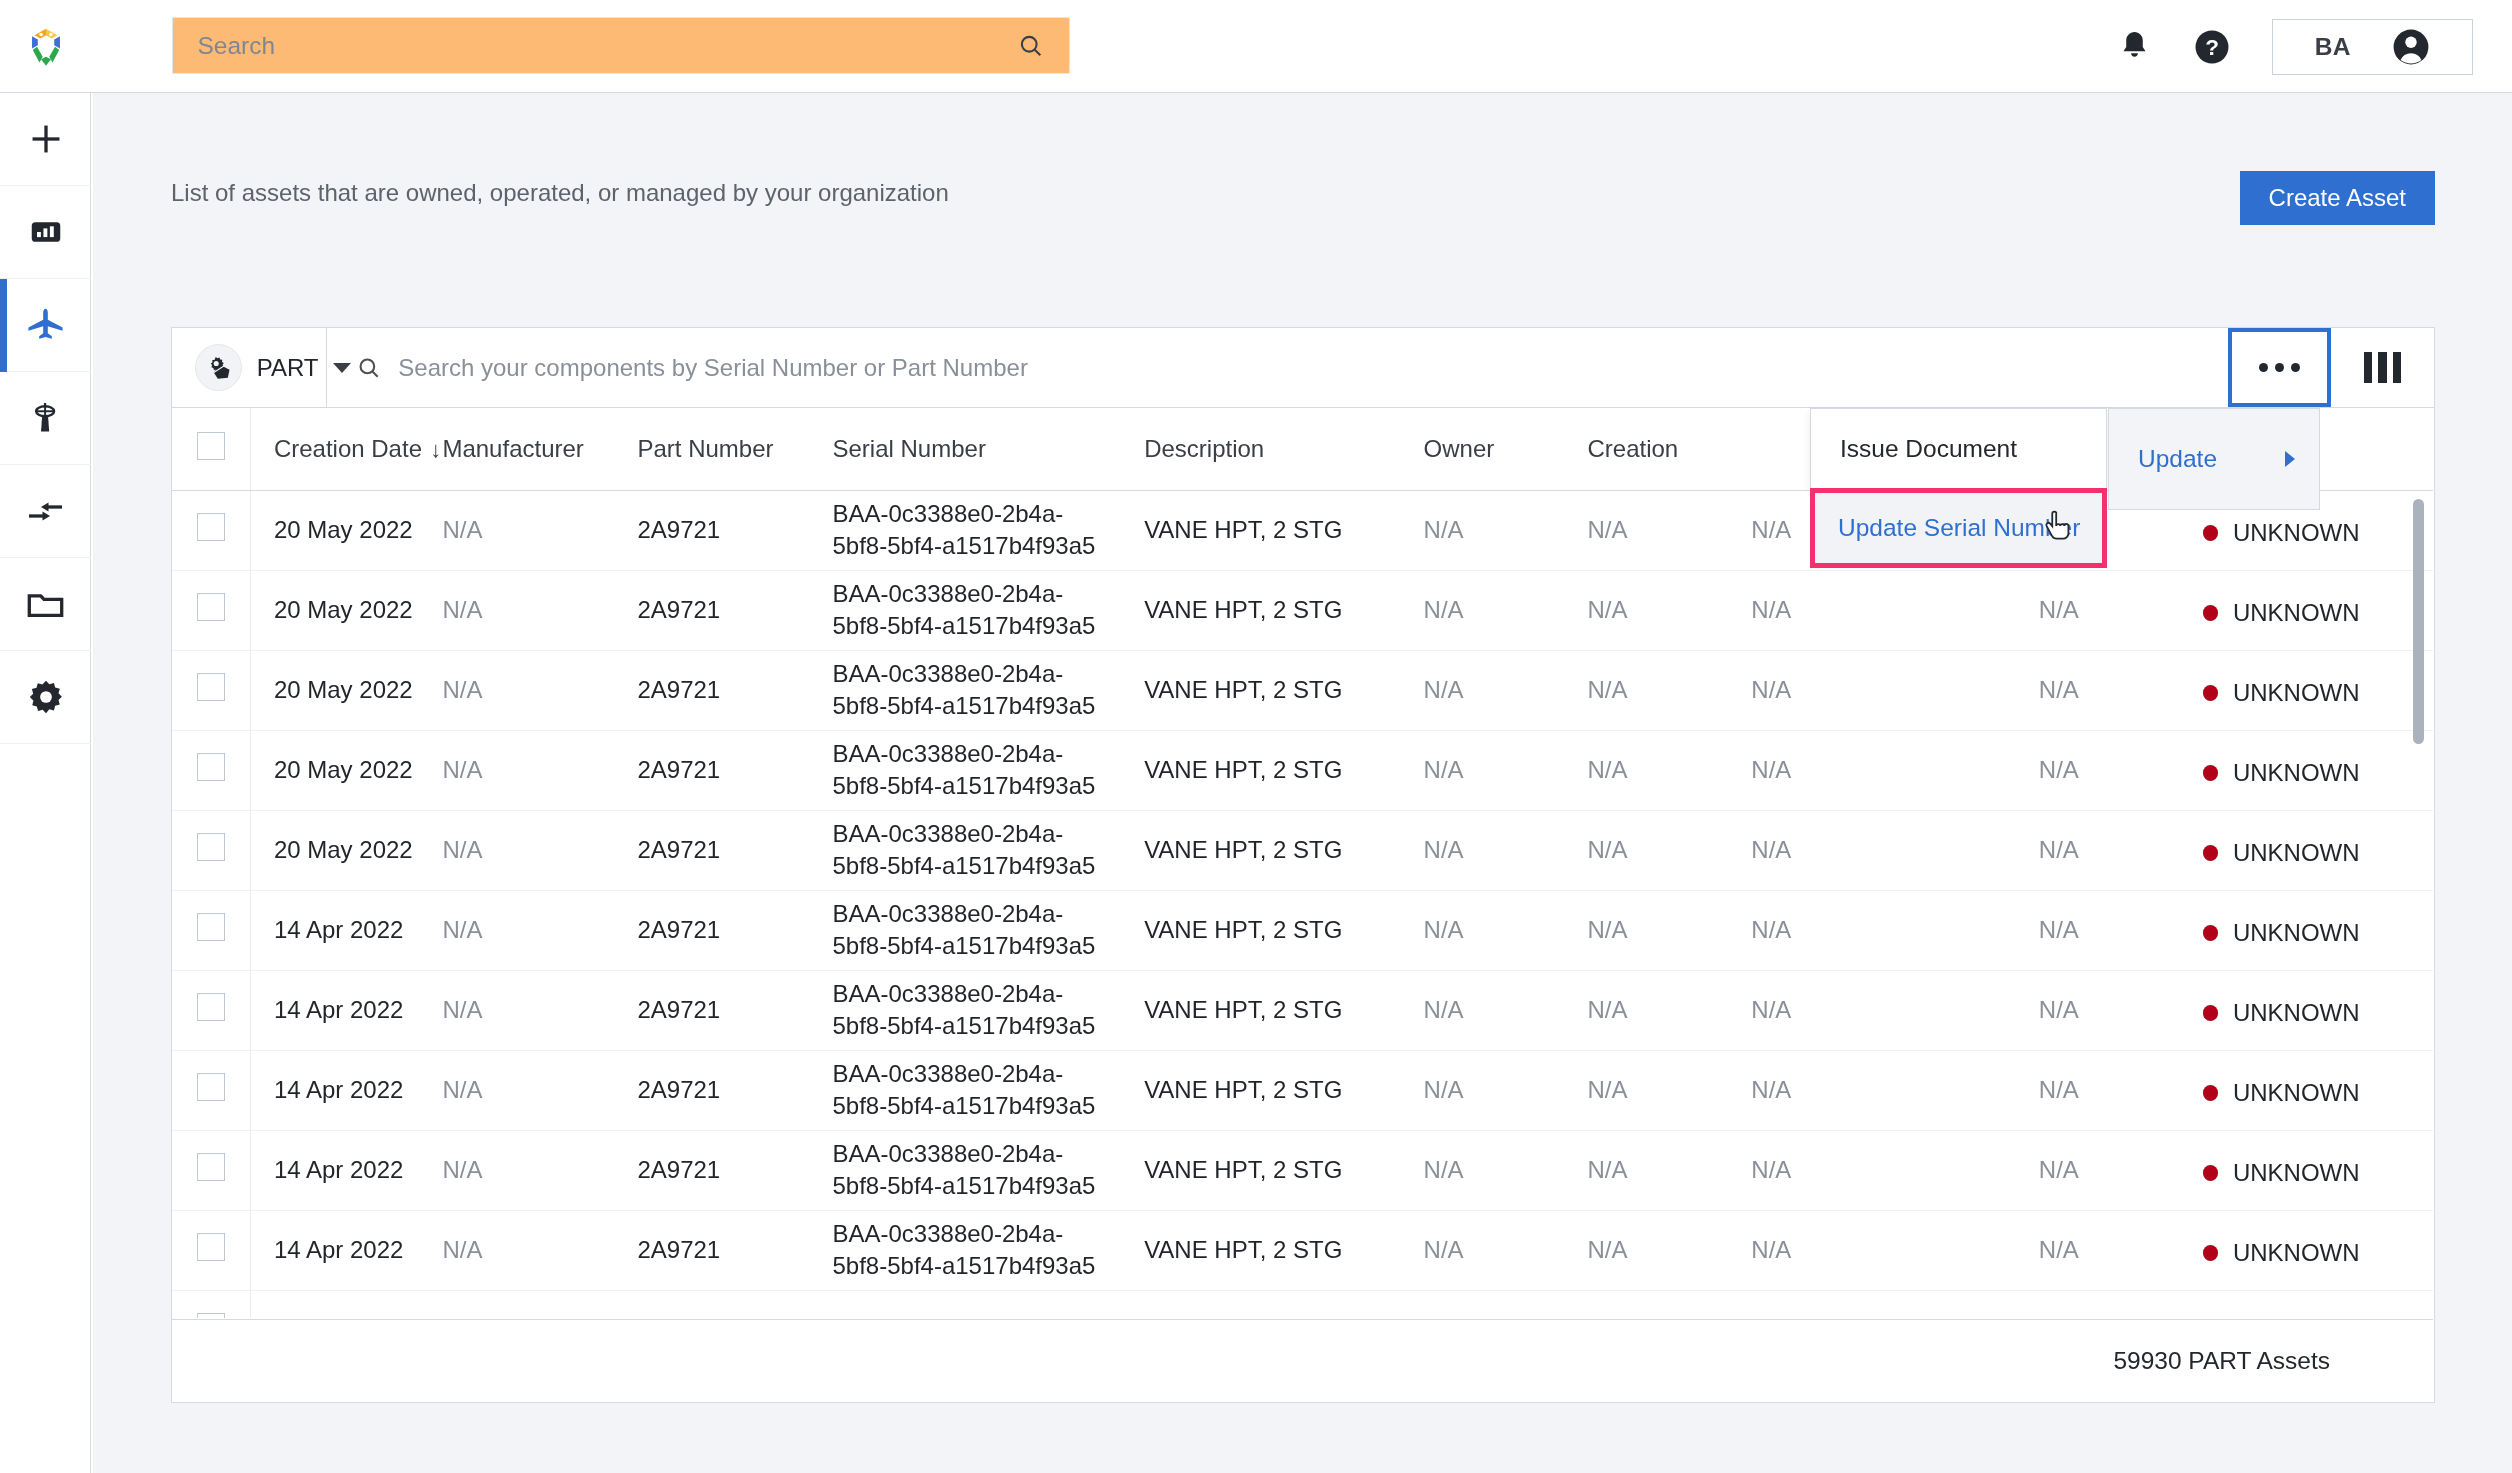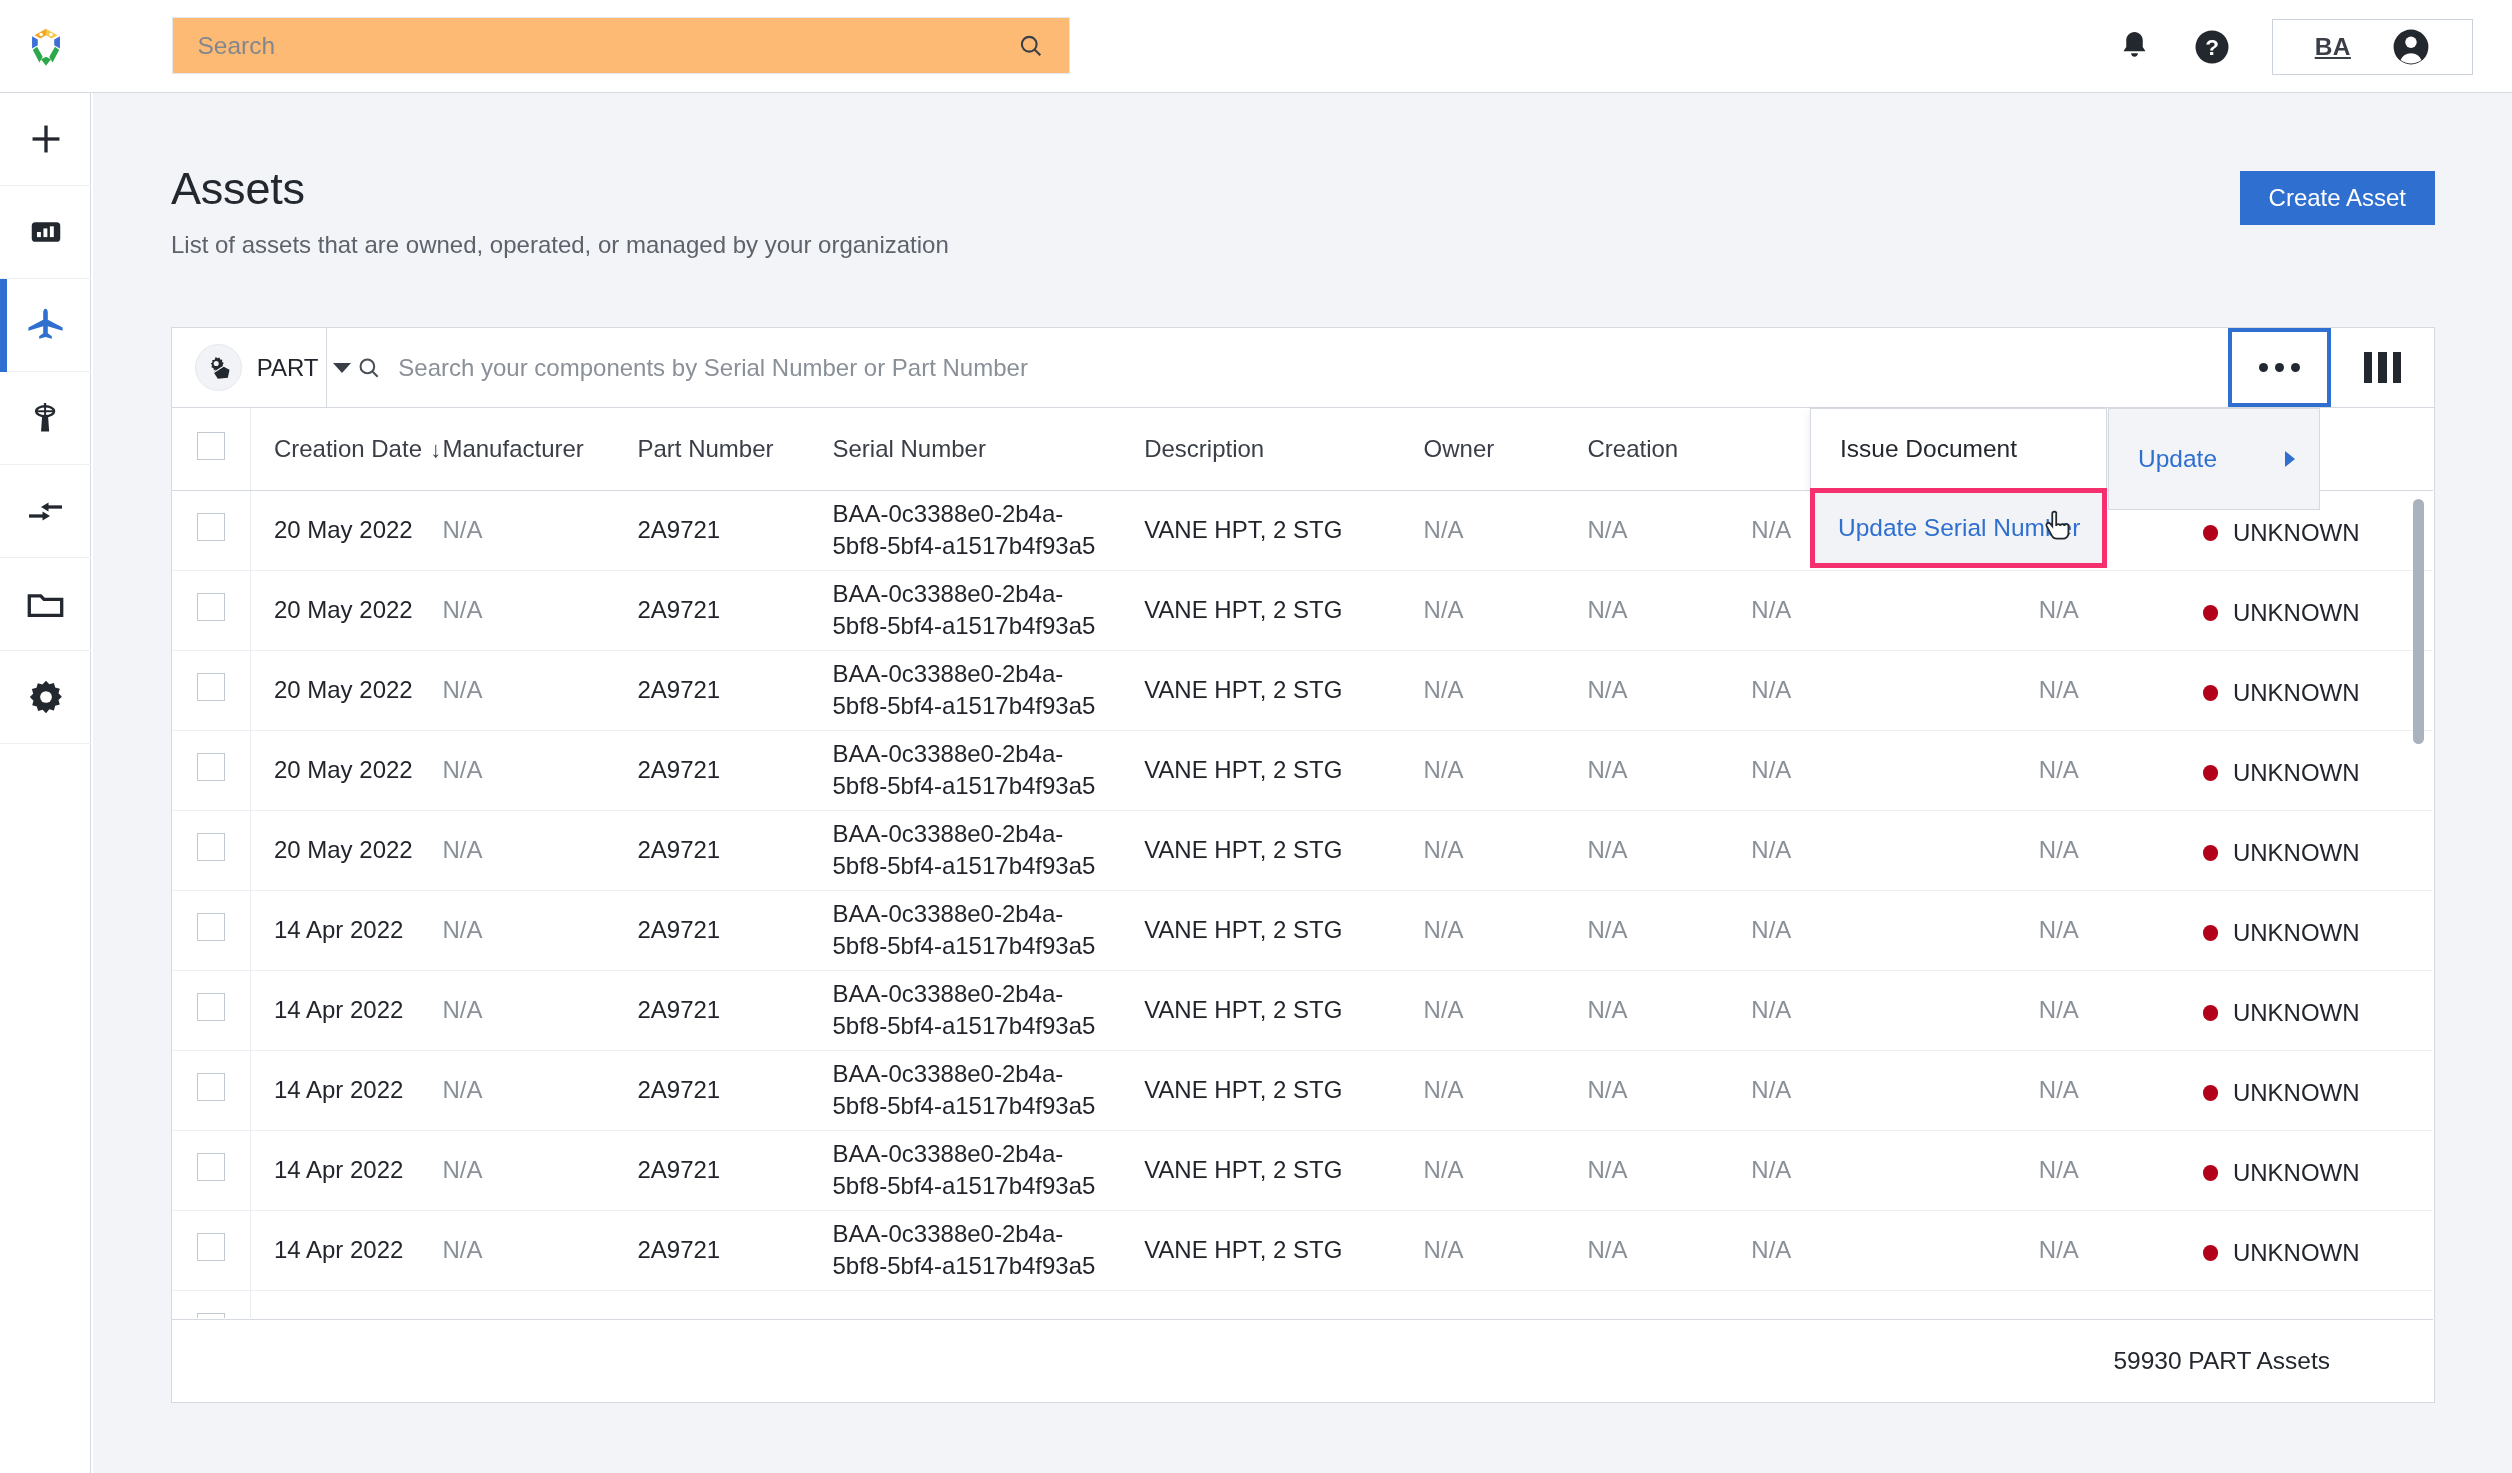--- a/index.html
+++ b/index.html
@@ -53,21 +53,20 @@
     margin-left: 21px;
     width: 201px; height: 56px;
     border: 1.6px solid #ccd2da;
     display: flex; align-items: center; justify-content: space-around;
     padding: 0 21px;
     cursor: pointer; background:#fff;
   }
   .user-initials {
     font-size: 24.5px; font-weight: bold; color: #3a3f47;
     letter-spacing: 0.4px;
-    text-decoration: underline;
   }
 
   
   .rail {
     position: absolute; top: 93px; left: 0;
     width: 91px; height: 1380px;
     background: #ffffff;
     border-right: 1.6px solid #d5dae1;
   }
   .rail-item {
@@ -377,21 +376,20 @@
     <svg width="38" height="38" viewBox="0 0 24 24">
       <path d="M12 1.8l2.1 2.1 2.9-.8.8 2.9 2.9.8-.8 2.9 2.1 2.1-2.1 2.1.8 2.9-2.9.8-.8 2.9-2.9-.8L12 22.2l-2.1-2.1-2.9.8-.8-2.9-2.9-.8.8-2.9L1.8 12l2.1-2.1-.8-2.9 2.9-.8.8-2.9 2.9.8z" fill="#23272e"></path>
       <circle cx="12" cy="12" r="3.7" fill="#ffffff"></circle>
     </svg>
   </div>
 </div>
 
 <div class="main">
 
   <div class="page-head">
-    <div class="page-title">Assets</div>
     <div class="page-sub">List of assets that are owned, operated, or managed by your organization</div>
   </div>
 
   <button class="create-btn">Create Asset</button>
 
   <div class="panel">
 
     <div class="toolbar">
       <div class="type-select">
         <span class="type-badge">

